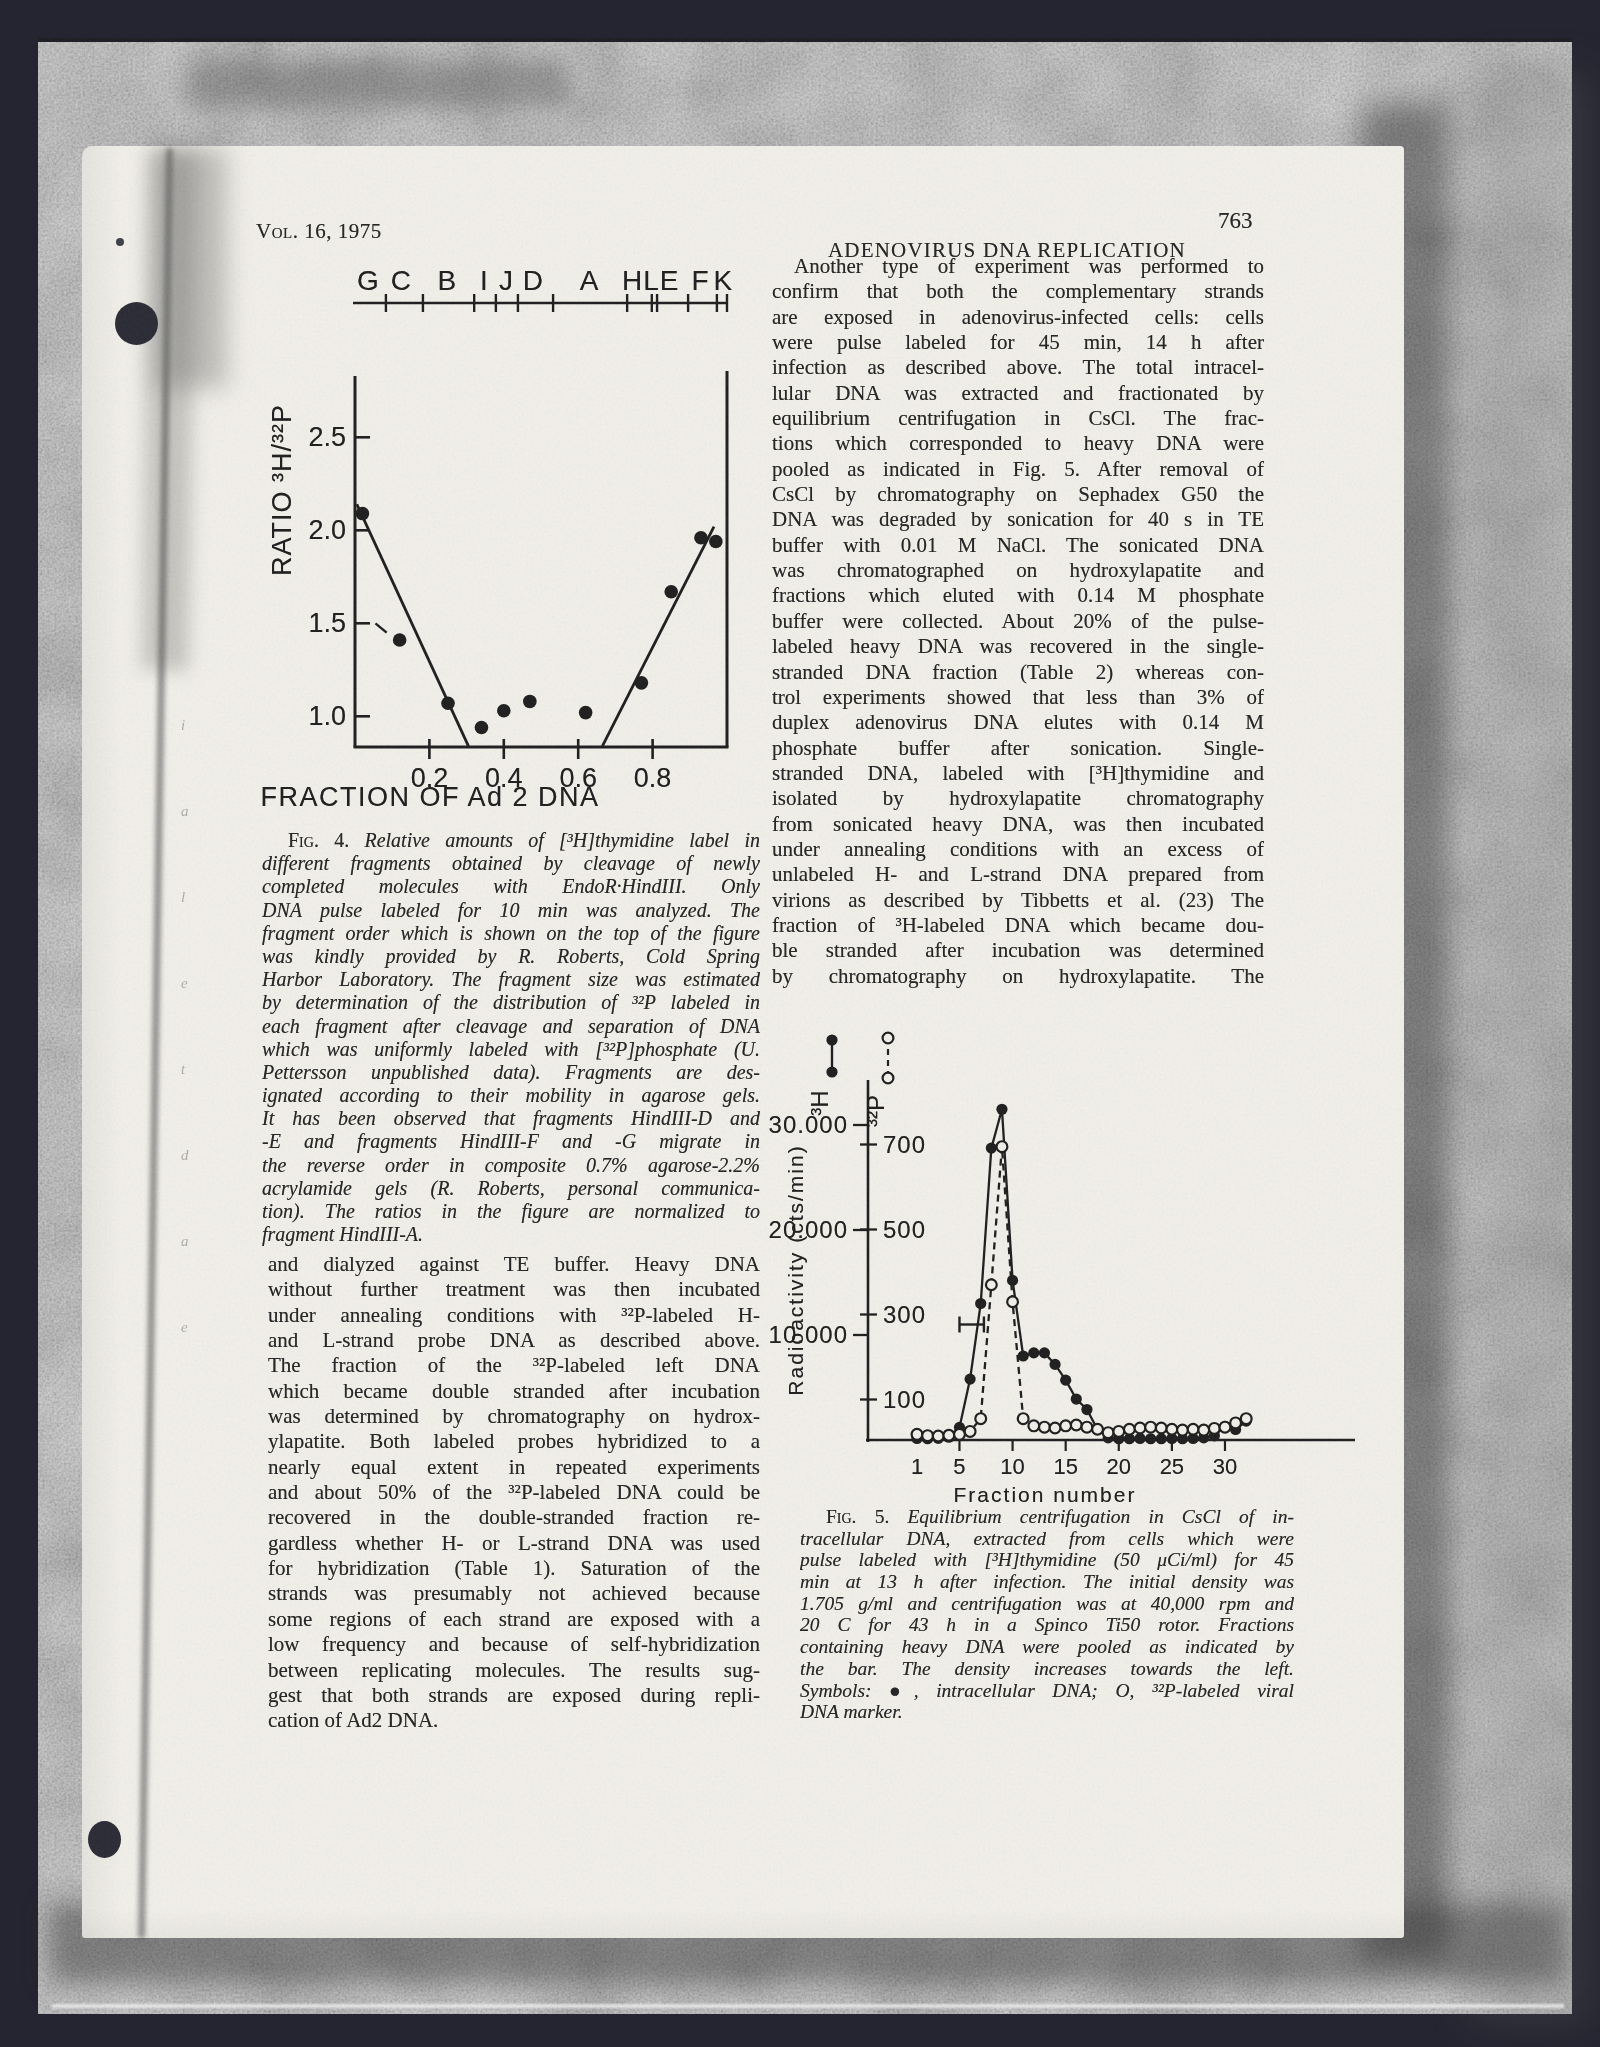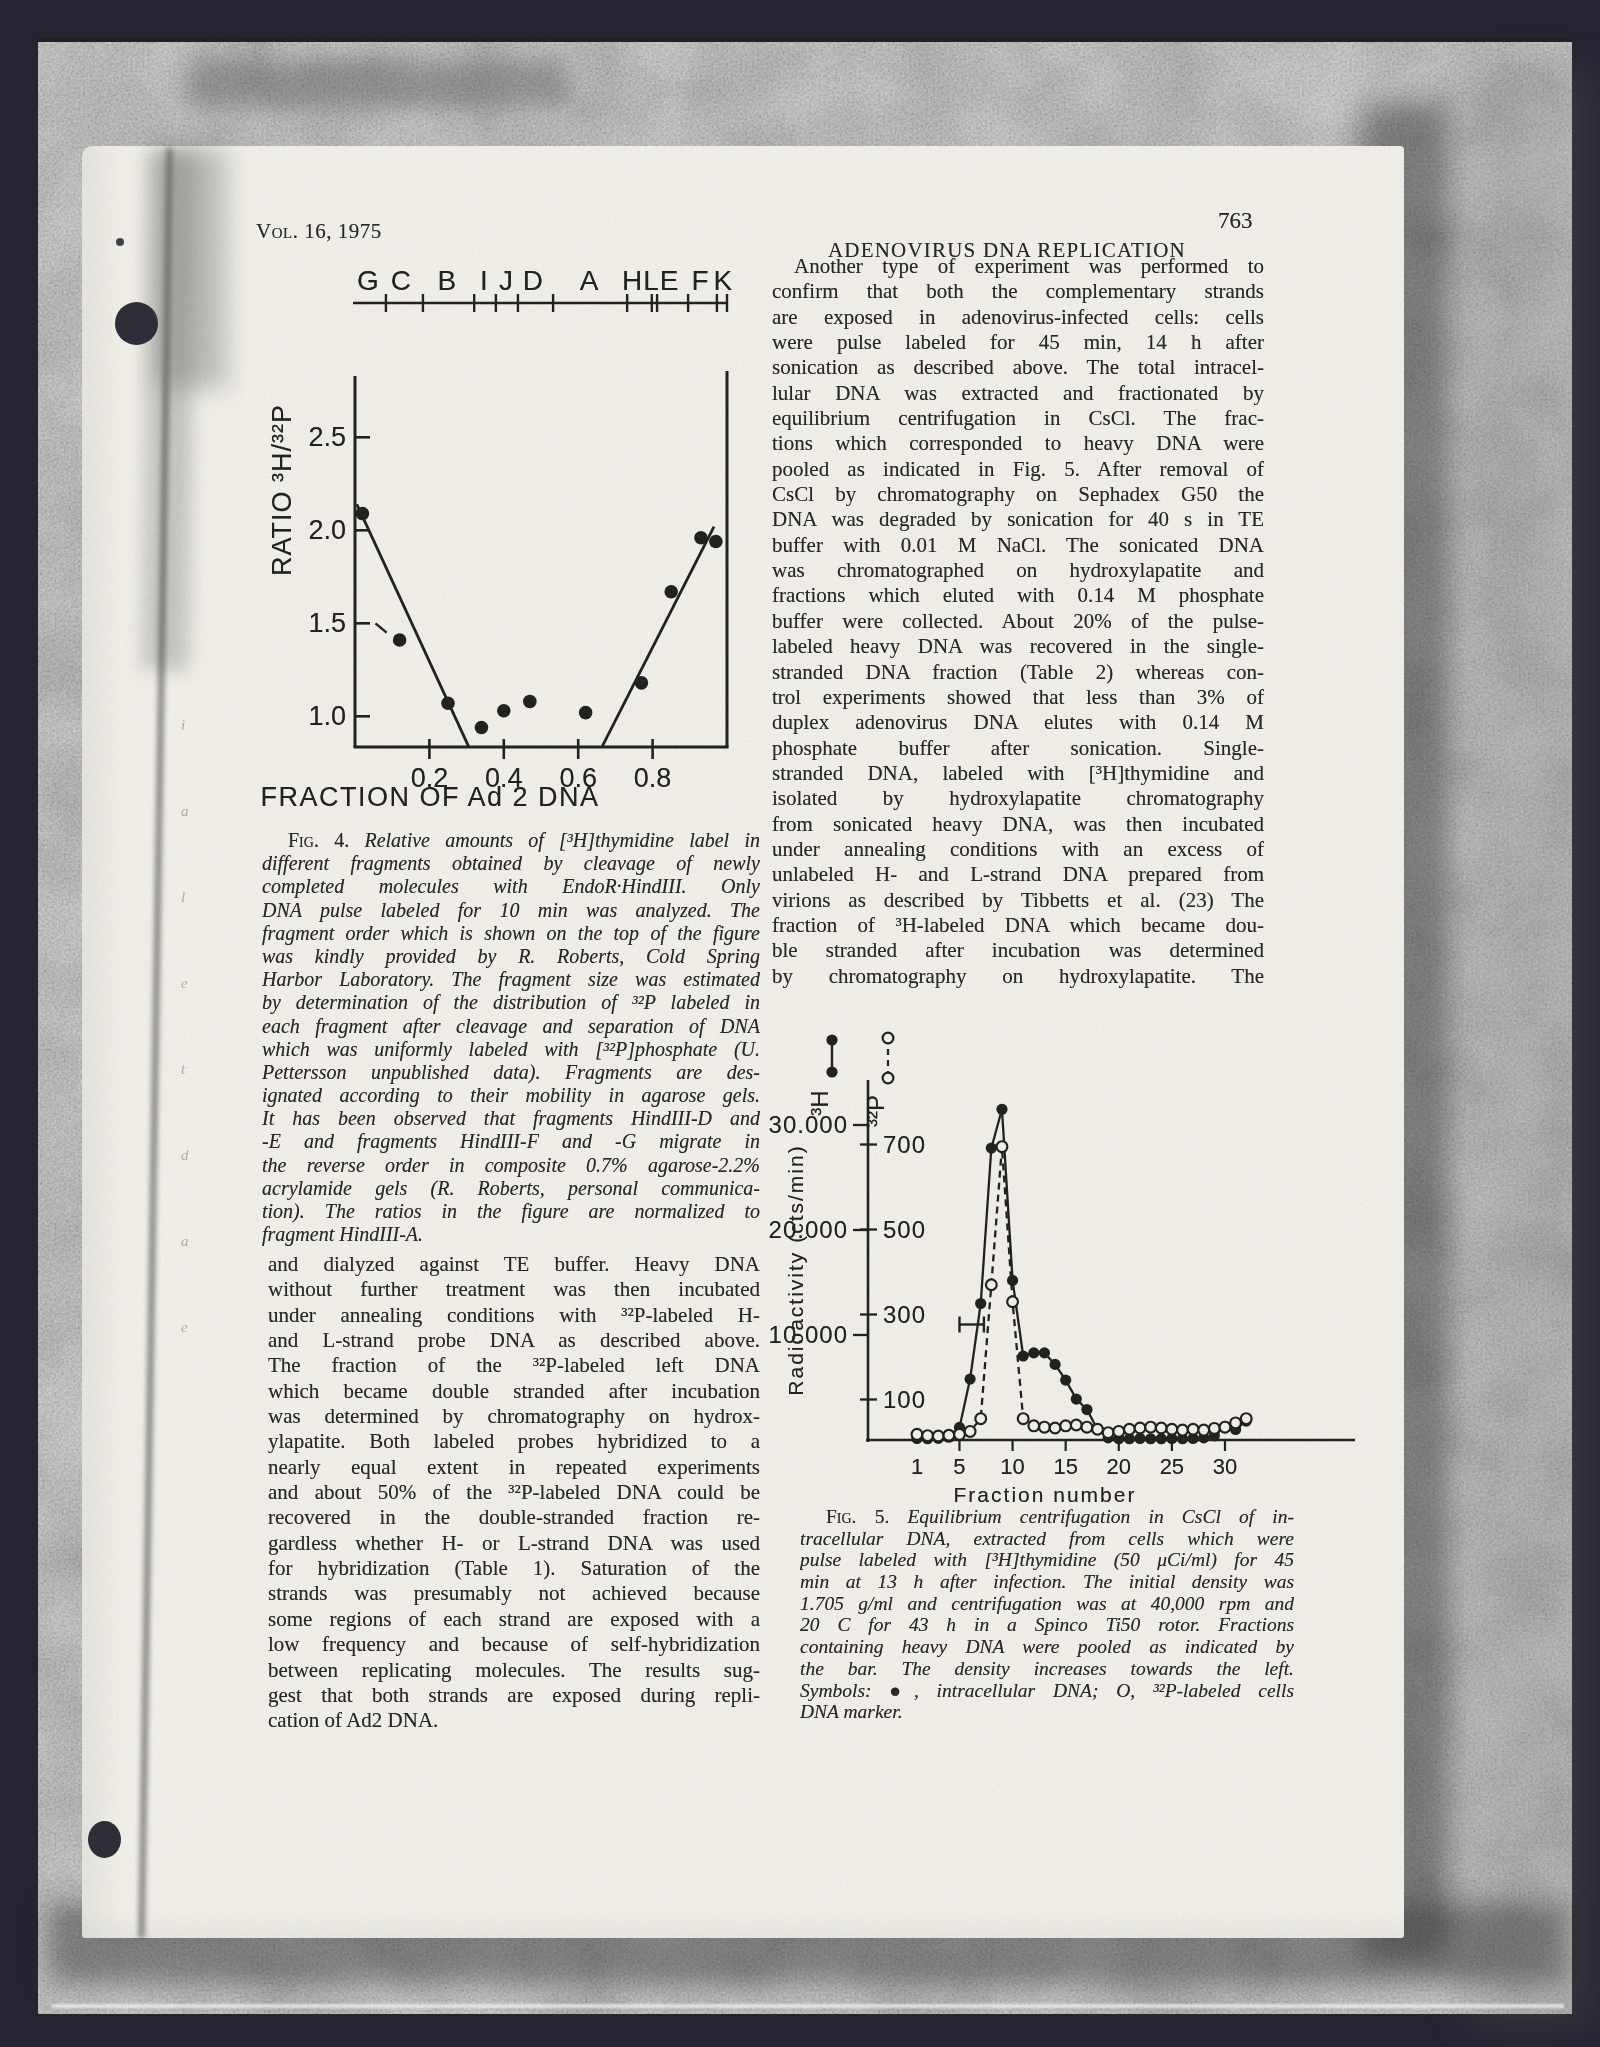--- a/index.html
+++ b/index.html
@@ -223,21 +223,21 @@
         <div class="tline">between replicating molecules. The results sug-</div>
         <div class="tline">gest that both strands are exposed during repli-</div>
         <div class="tline short">cation of Ad2 DNA.</div>
       </div>
 
     <div class="col col-right">
         <div class="tline">Another type of experiment was performed to</div>
         <div class="tline">confirm that both the complementary strands</div>
         <div class="tline">are exposed in adenovirus-infected cells: cells</div>
         <div class="tline">were pulse labeled for 45 min, 14 h after</div>
-        <div class="tline">sonication as described above. The total intracel-</div>
+        <div class="tline">infection as described above. The total intracel-</div>
         <div class="tline">lular DNA was extracted and fractionated by</div>
         <div class="tline">equilibrium centrifugation in CsCl. The frac-</div>
         <div class="tline">tions which corresponded to heavy DNA were</div>
         <div class="tline">pooled as indicated in Fig. 5. After removal of</div>
         <div class="tline">CsCl by chromatography on Sephadex G50 the</div>
         <div class="tline">DNA was degraded by sonication for 40 s in TE</div>
         <div class="tline">buffer with 0.01 M NaCl. The sonicated DNA</div>
         <div class="tline">was chromatographed on hydroxylapatite and</div>
         <div class="tline">fractions which eluted with 0.14 M phosphate</div>
         <div class="tline">buffer were collected. About 20% of the pulse-</div>
@@ -370,21 +370,21 @@
 
     <div class="cap cap5">
         <div class="tline first"><span class="cap-label">Fig. 5. </span>Equilibrium centrifugation in CsCl of in-</div>
         <div class="tline">tracellular DNA, extracted from cells which were</div>
         <div class="tline">pulse labeled with [³H]thymidine (50 μCi/ml) for 45</div>
         <div class="tline">min at 13 h after infection. The initial density was</div>
         <div class="tline">1.705 g/ml and centrifugation was at 40,000 rpm and</div>
         <div class="tline">20 C for 43 h in a Spinco Ti50 rotor. Fractions</div>
         <div class="tline">containing heavy DNA were pooled as indicated by</div>
         <div class="tline">the bar. The density increases towards the left.</div>
-        <div class="tline">Symbols: ●, intracellular DNA; O, ³²P-labeled cells</div>
+        <div class="tline">Symbols: ●, intracellular DNA; O, ³²P-labeled viral</div>
         <div class="tline short">DNA marker.</div>
       </div>
   </div>
 
   <svg class="noise-over" width="1600" height="2047">
     <rect x="38" y="38" width="1534" height="1972" filter="url(#grainF)"></rect>
   </svg>
 </div>
 
 </body></html>

